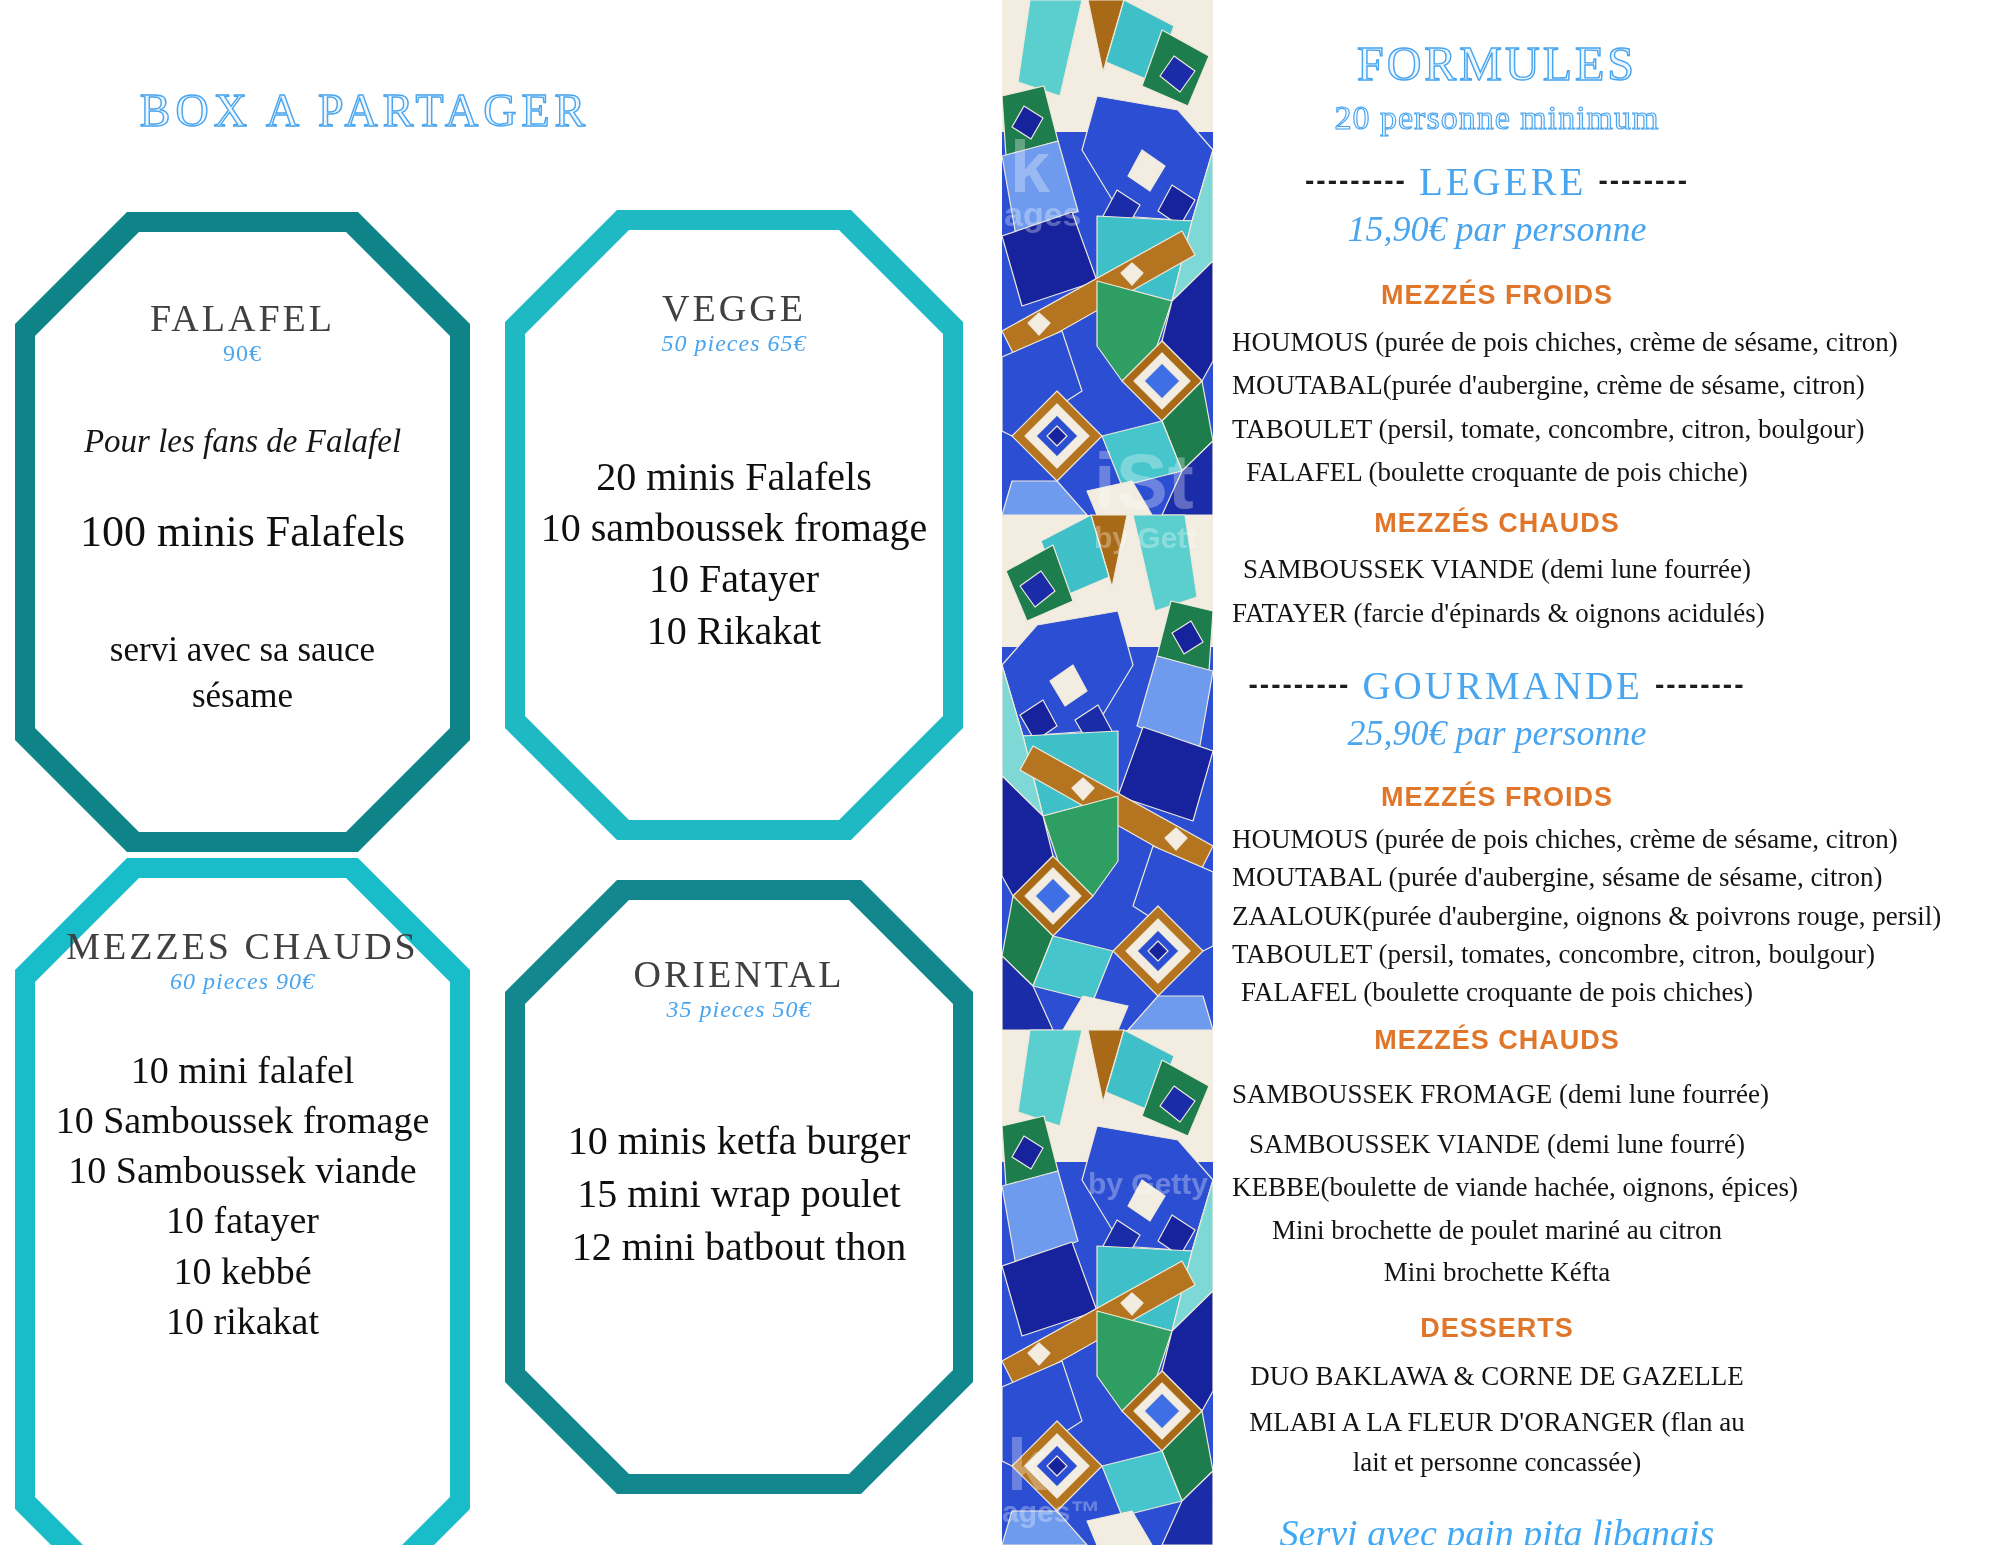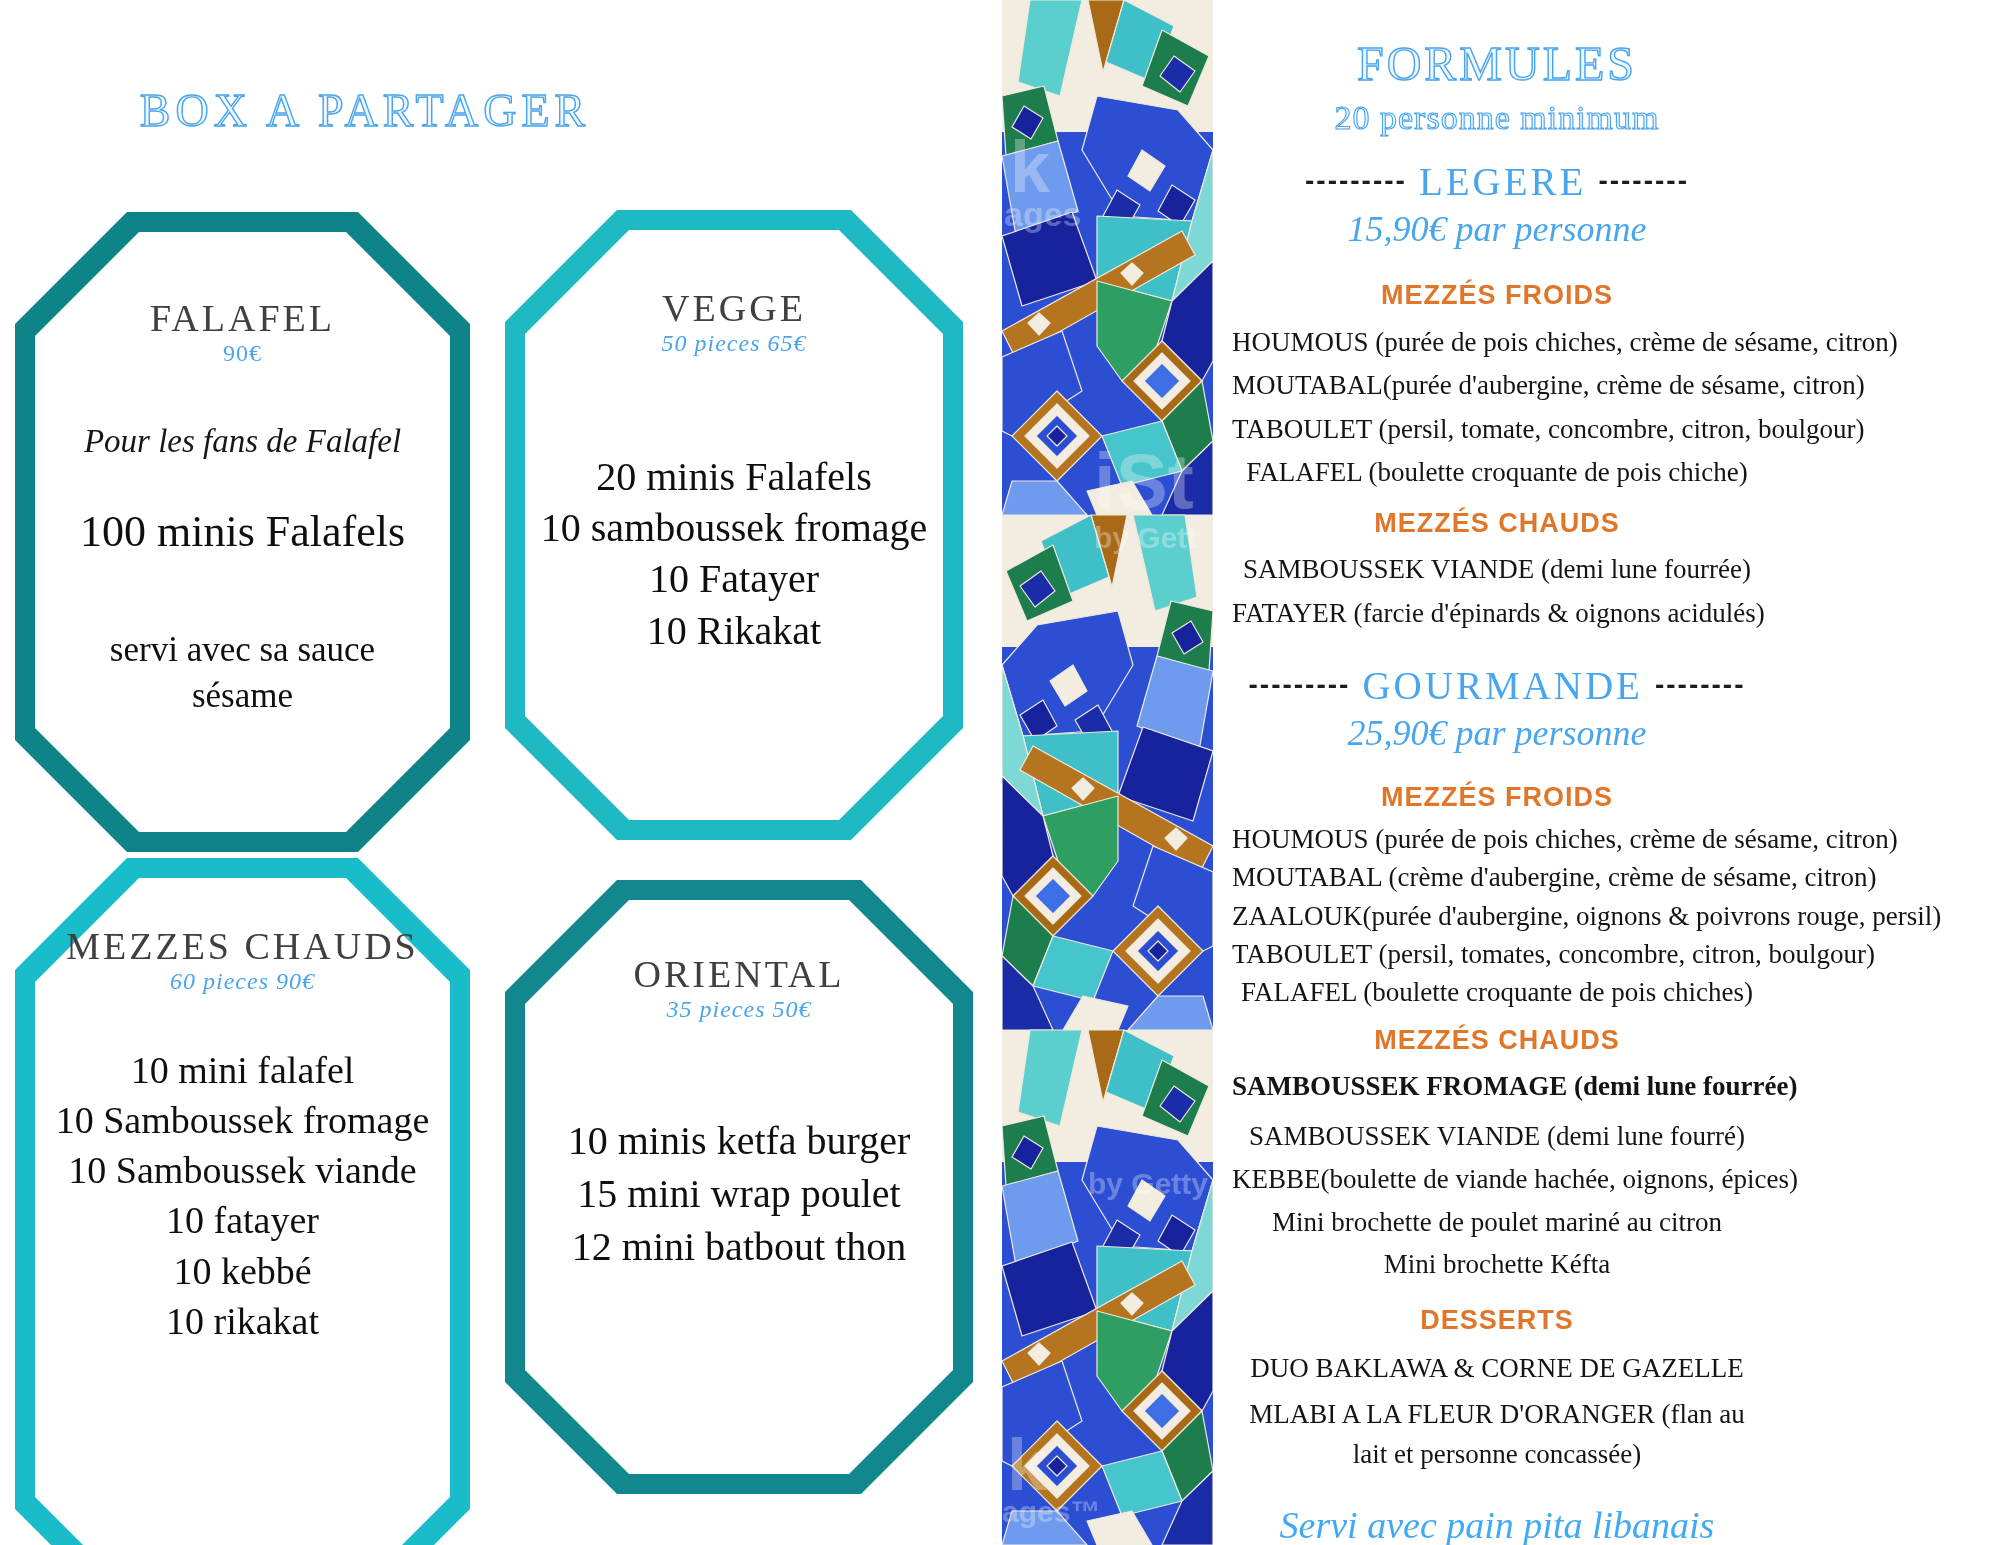--- a/index.html
+++ b/index.html
@@ -212,27 +212,27 @@
     <div class="r-item" style="margin-top:16px;">SAMBOUSSEK VIANDE (demi lune fourrée)</div>
     <div class="r-item" style="margin-top:15px;">FATAYER (farcie d'épinards &amp; oignons acidulés)</div>
 
     <div class="rule-line" style="margin-top:36px;">
       <span class="dashes">---------</span><span class="rule-word">GOURMANDE</span><span class="dashes">--------</span>
     </div>
     <div class="r-price">25,90€ par personne</div>
 
     <div class="o-head" style="margin-top:28px;">MEZZÉS FROIDS</div>
     <div class="r-item" style="margin-top:12px;">HOUMOUS (purée de pois chiches, crème de sésame, citron)</div>
-    <div class="r-item" style="margin-top:10px;">MOUTABAL (crème d'aubergine, crème de sésame, citron)</div>
+    <div class="r-item" style="margin-top:10px;">MOUTABAL (purée d'aubergine, sésame de sésame, citron)</div>
     <div class="r-item" style="margin-top:10px;">ZAALOUK(purée d'aubergine, oignons &amp; poivrons rouge, persil)</div>
     <div class="r-item" style="margin-top:10px;">TABOULET (persil, tomates, concombre, citron, boulgour)</div>
     <div class="r-item" style="margin-top:10px;">FALAFEL (boulette croquante de pois chiches)</div>
 
     <div class="o-head" style="margin-top:18px;">MEZZÉS CHAUDS</div>
-    <div class="r-item" style="margin-top:16px;font-weight:bold;">SAMBOUSSEK FROMAGE (demi lune fourrée)</div>
+    <div class="r-item" style="margin-top:24px;">SAMBOUSSEK FROMAGE (demi lune fourrée)</div>
     <div class="r-item" style="margin-top:22px;">SAMBOUSSEK VIANDE (demi lune fourré)</div>
     <div class="r-item" style="margin-top:15px;">KEBBE(boulette de viande hachée, oignons, épices)</div>
     <div class="r-item" style="margin-top:14px;">Mini brochette de poulet mariné au citron</div>
     <div class="r-item" style="margin-top:14px;">Mini brochette Kéfta</div>
 
     <div class="o-head" style="margin-top:26px;">DESSERTS</div>
     <div class="r-item" style="margin-top:18px;">DUO BAKLAWA &amp; CORNE DE GAZELLE</div>
     <div class="r-item-wrap" style="margin-top:12px;">MLABI A LA FLEUR D'ORANGER (flan au lait et personne concassée)</div>
 
     <div class="r-footer">Servi avec pain pita libanais</div>

